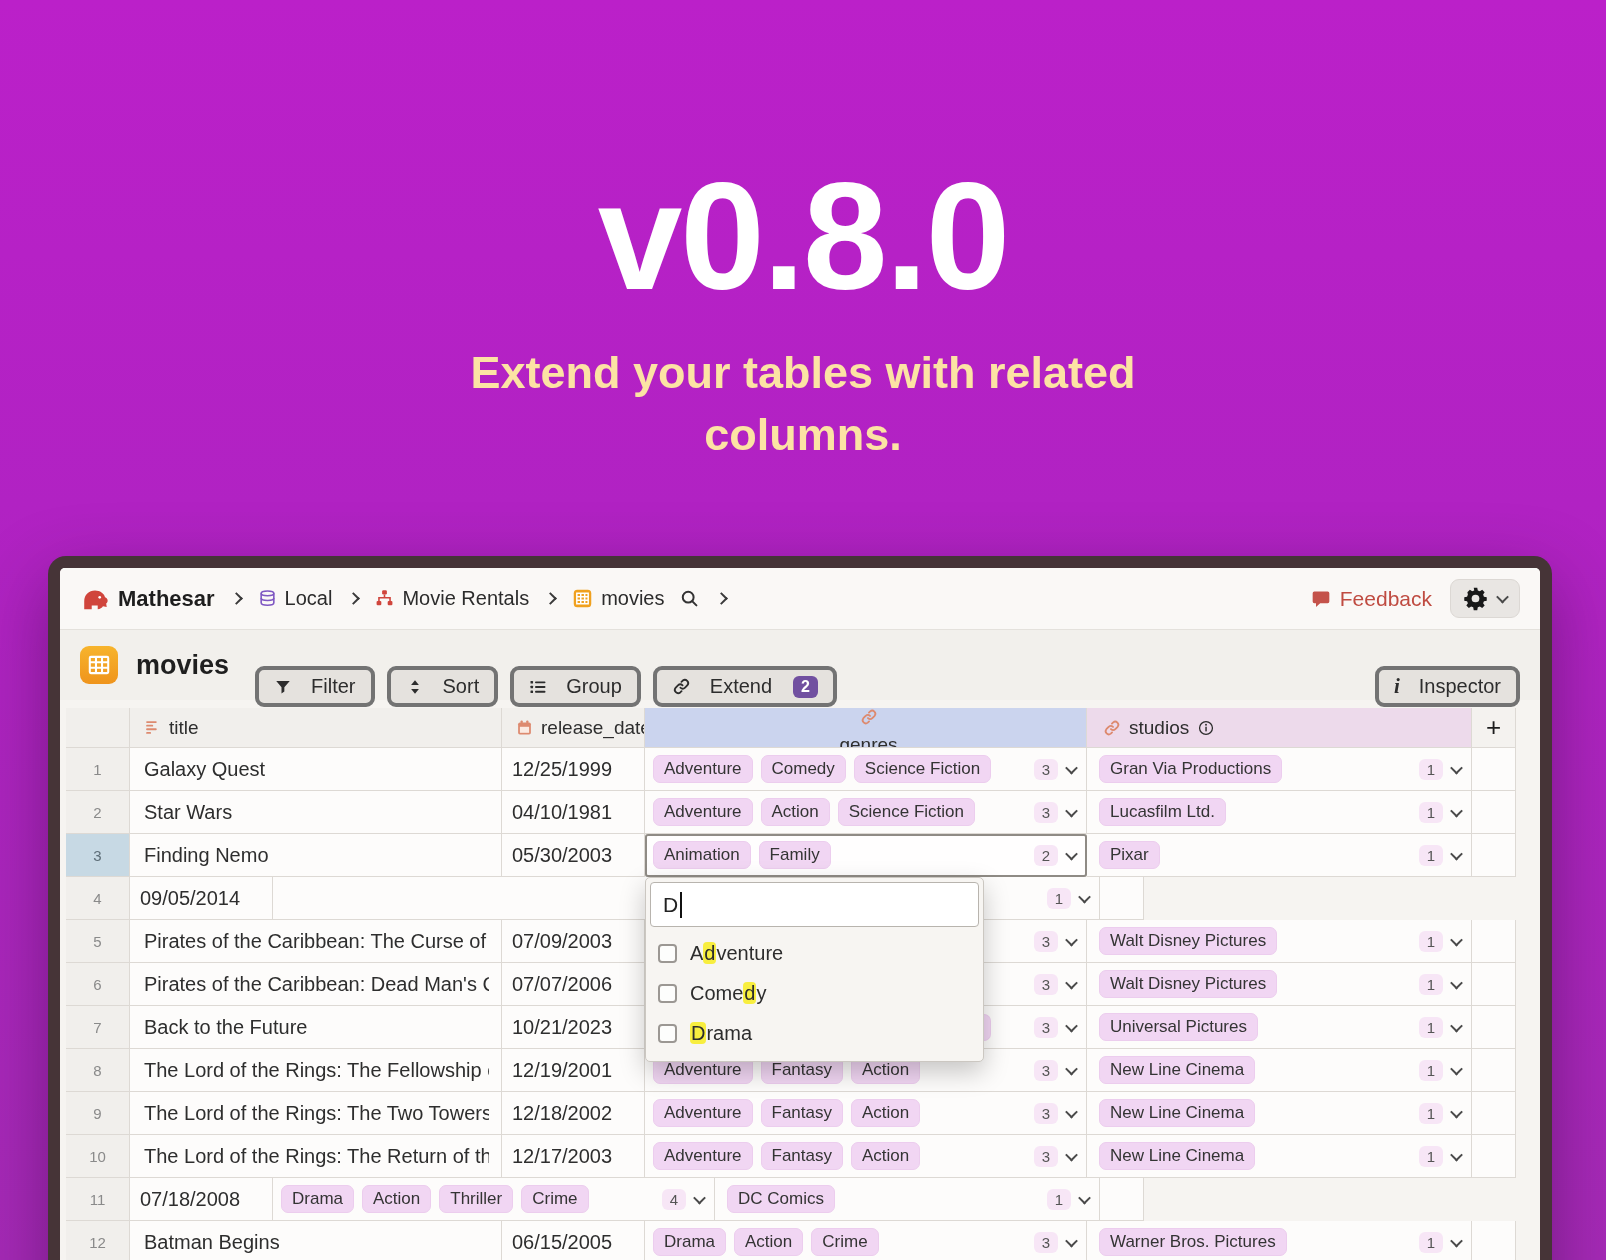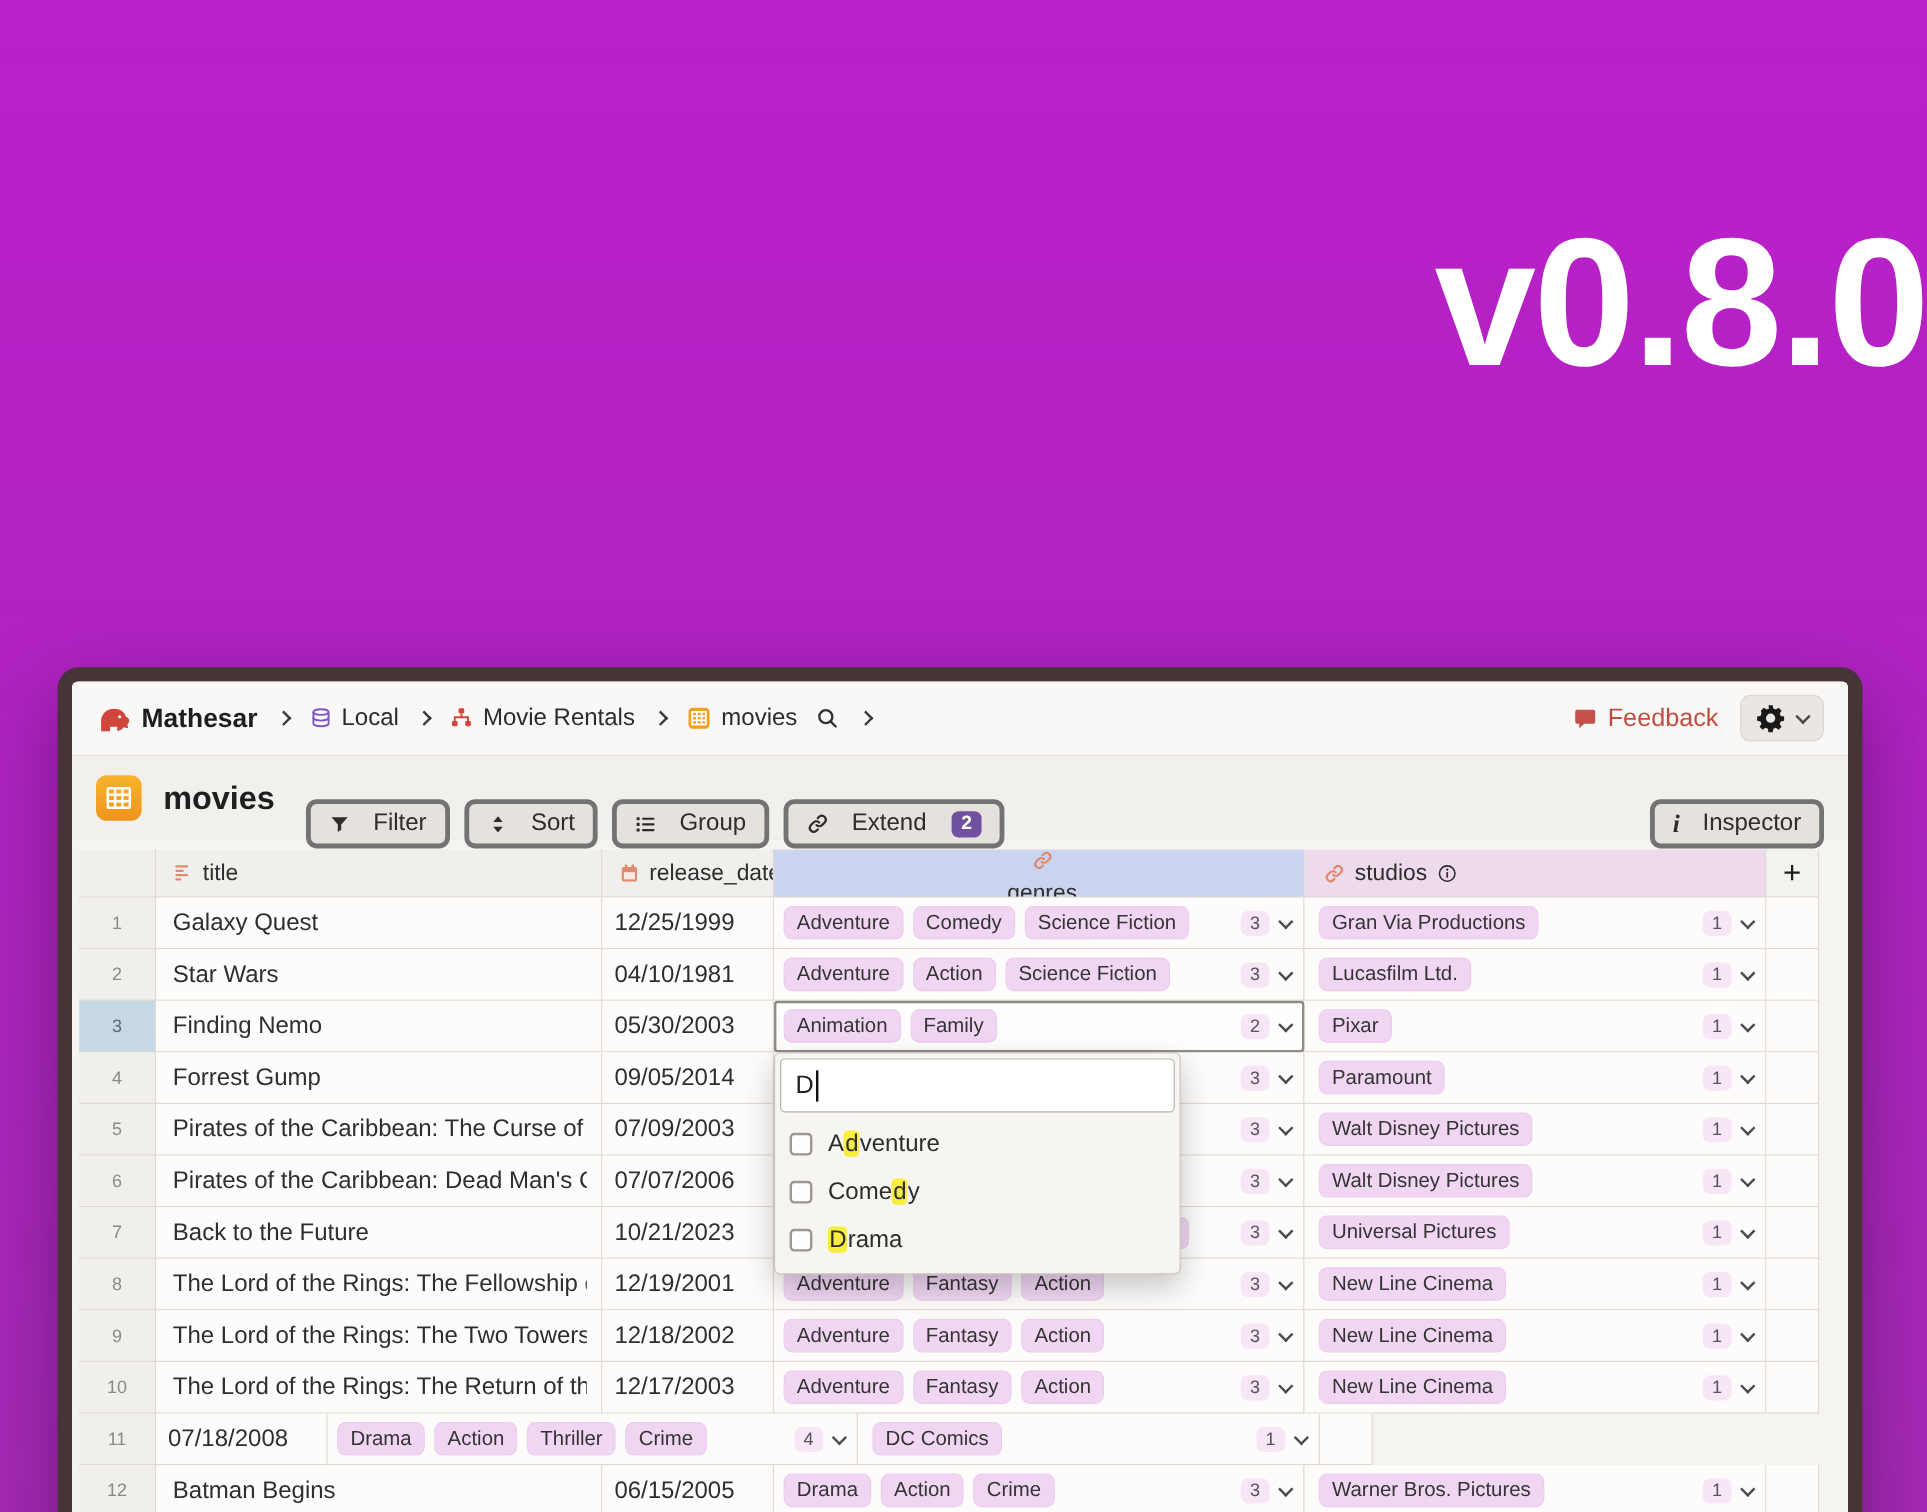--- a/index.html
+++ b/index.html
@@ -4,21 +4,21 @@
 <style>
   * { margin:0; padding:0; box-sizing:border-box; }
   html,body { width:1606px; height:1260px; overflow:hidden; }
   body {
     font-family:"Liberation Sans","DejaVu Sans",sans-serif;
     background:linear-gradient(180deg,#bb20c9 0%,#b122c3 40%,#a52ab6 100%);
     position:relative; color:#2b2b2b;
   }
 
   
-  .hero { position:absolute; top:176px; left:0; width:100%; text-align:right; }
+  .hero { position:absolute; top:160px; left:0; width:100%; text-align:center; }
   .hero-version { font-size:152px; font-weight:800; color:#ffffff; letter-spacing:-2px; line-height:1; }
   .hero-subtitle { margin:30px auto 0; width:860px; font-size:45px; font-weight:700; color:#fce3a4; line-height:1.38; }
 
   
   .window {
     position:absolute; left:48px; top:556px; width:1504px; height:760px;
     background:#463437; border-radius:18px 18px 0 0; padding:12px;
     box-shadow:0 24px 70px rgba(40,0,50,.40);
   }
   .app { width:100%; height:100%; background:#f6f4f1; border-radius:5px 5px 0 0; overflow:hidden; display:flex; flex-direction:column; }
@@ -78,20 +78,21 @@
   .cb { width:19px; height:19px; border:2px solid #9b9793; border-radius:4px; background:#fdfdfc; flex:0 0 auto; }
   .hl { background:#f8ee3f; border-radius:4px; padding:0 1px; }
 
   .icon { display:inline-flex; align-items:center; justify-content:center; }
 </style>
 </head>
 <body>
 
 <div class="hero">
   <div class="hero-version">v0.8.0</div>
+  <div class="hero-subtitle">Extend your tables with related columns.</div>
 </div>
 
 <div class="window">
   <div class="app">
 
     <div class="app-header">
       <div class="crumbs">
         <div class="brand">
           <span class="icon">
             <svg width="30" height="30" viewBox="0 0 32 32">
@@ -343,23 +344,20 @@
             </div>
             <div class="cell c-studios">
               <div class="pill">Pixar</div>
               <div class="count">1</div>
               <div class="chev"></div>
             </div>
             <div class="cell c-plus"></div>
           </div>
           <div class="trow">
             <div class="cell c-num">4</div>
-            <div class="cell c-title">
-              <div class="cell-text">Forrest Gump</div>
-            </div>
             <div class="cell c-date">09/05/2014</div>
             <div class="cell c-genres">
               <div class="count">3</div>
               <div class="chev"></div>
             </div>
             <div class="cell c-studios">
               <div class="pill">Paramount</div>
               <div class="count">1</div>
               <div class="chev"></div>
             </div>

